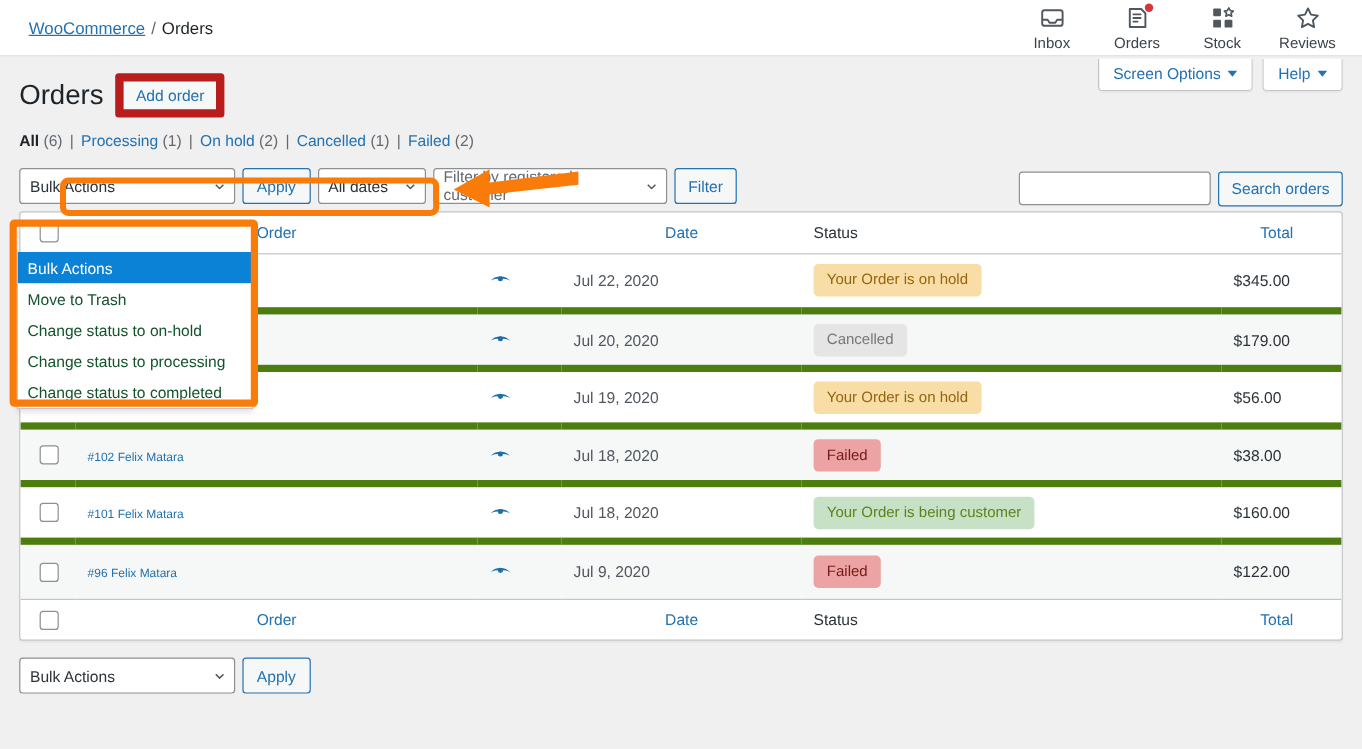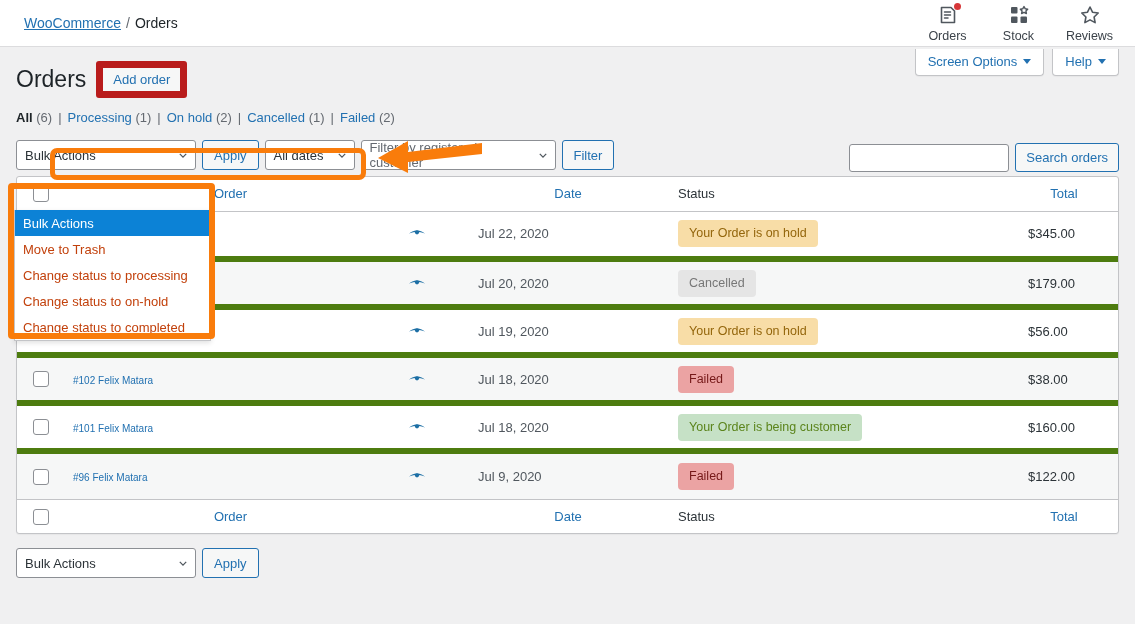--- a/index.html
+++ b/index.html
@@ -146,21 +146,20 @@
   .subsubsub .item .count { color: #646970; font-weight: 400; }
   .subsubsub .divider { color: #646970; padding: 0 6px; }
 
   
   .search-box {
     position: absolute;
     right: 16px;
     top: 96px;
     display: flex;
     gap: 6px;
-    align-items: center;
     z-index: 5;
   }
   .search-input {
     width: 160px;
     height: 28px;
     border: 1px solid #8c8f94;
     border-radius: 3px;
     padding: 0 8px;
     font-size: 13px;
     font-family: "Liberation Sans", sans-serif;
@@ -345,37 +344,46 @@
     border-top: none;
     z-index: 35;
     box-shadow: 0 2px 5px rgba(0,0,0,0.12);
   }
   .dd-item {
     height: 26px;
     display: flex;
     align-items: center;
     padding: 0 8px;
     font-size: 13px;
-    color: #c2410c;
+    color: #14532d;
     cursor: pointer;
   }
   .dd-item.selected { background: #0c82d6; color: #ffffff; }
 </style>
 </head>
 <body>
 
 <div class="topbar">
   <div class="breadcrumb">
     <a>WooCommerce</a>
     <span class="sep">/</span>
     <span class="current">Orders</span>
   </div>
 
   <div class="topbar-actions">
 
+    <div class="topnav-item">
+      <span class="topnav-icon">
+        <svg width="22" height="22" viewBox="0 0 22 22">
+          <rect x="2.5" y="4.5" width="17" height="13" rx="2" fill="none" stroke="#50575e" stroke-width="1.6"></rect>
+          <path d="M2.5 12.5 H7 l1.6 2.4 h4.8 L15 12.5 h4.5" fill="none" stroke="#50575e" stroke-width="1.6" stroke-linejoin="round"></path>
+        </svg>
+      </span>
+      <span class="label">Inbox</span>
+    </div>
 
     <div class="topnav-item">
       <span class="topnav-icon">
         <svg width="22" height="22" viewBox="0 0 22 22">
           <path d="M4.5 3.5 h9.5 l3.5 3.5 v11.5 h-13 z" fill="none" stroke="#50575e" stroke-width="1.6" stroke-linejoin="round"></path>
           <path d="M7.5 8 h6 M7.5 11 h6 M7.5 14 h3.5" stroke="#50575e" stroke-width="1.5" stroke-linecap="round"></path>
         </svg>
         <span class="badge-dot"></span>
       </span>
       <span class="label">Orders</span>
@@ -661,22 +669,22 @@
       <svg class="chev" viewBox="0 0 10 6">
         <path d="M1 1 L5 5 L9 1" fill="none" stroke="#50575e" stroke-width="1.6"></path>
       </svg>
     </div>
     <button class="btn-secondary">Apply</button>
   </div>
 
   <div class="dropdown-open">
     <div class="dd-item selected">Bulk Actions</div>
     <div class="dd-item">Move to Trash</div>
+    <div class="dd-item">Change status to on-hold</div>
     <div class="dd-item">Change status to processing</div>
-    <div class="dd-item">Change status to on-hold</div>
     <div class="dd-item">Change status to completed</div>
   </div>
 
   <div class="anno anno-box-status"></div>
   <div class="anno anno-box-bulk"></div>
   <div class="anno anno-arrow">
     <svg width="115" height="44" viewBox="0 0 115 44">
       <path d="M112 8 L38 17 L38 6 L8 23 L38 38 L38 27 L112 19 Z" fill="#f97c0b"></path>
     </svg>
   </div>

